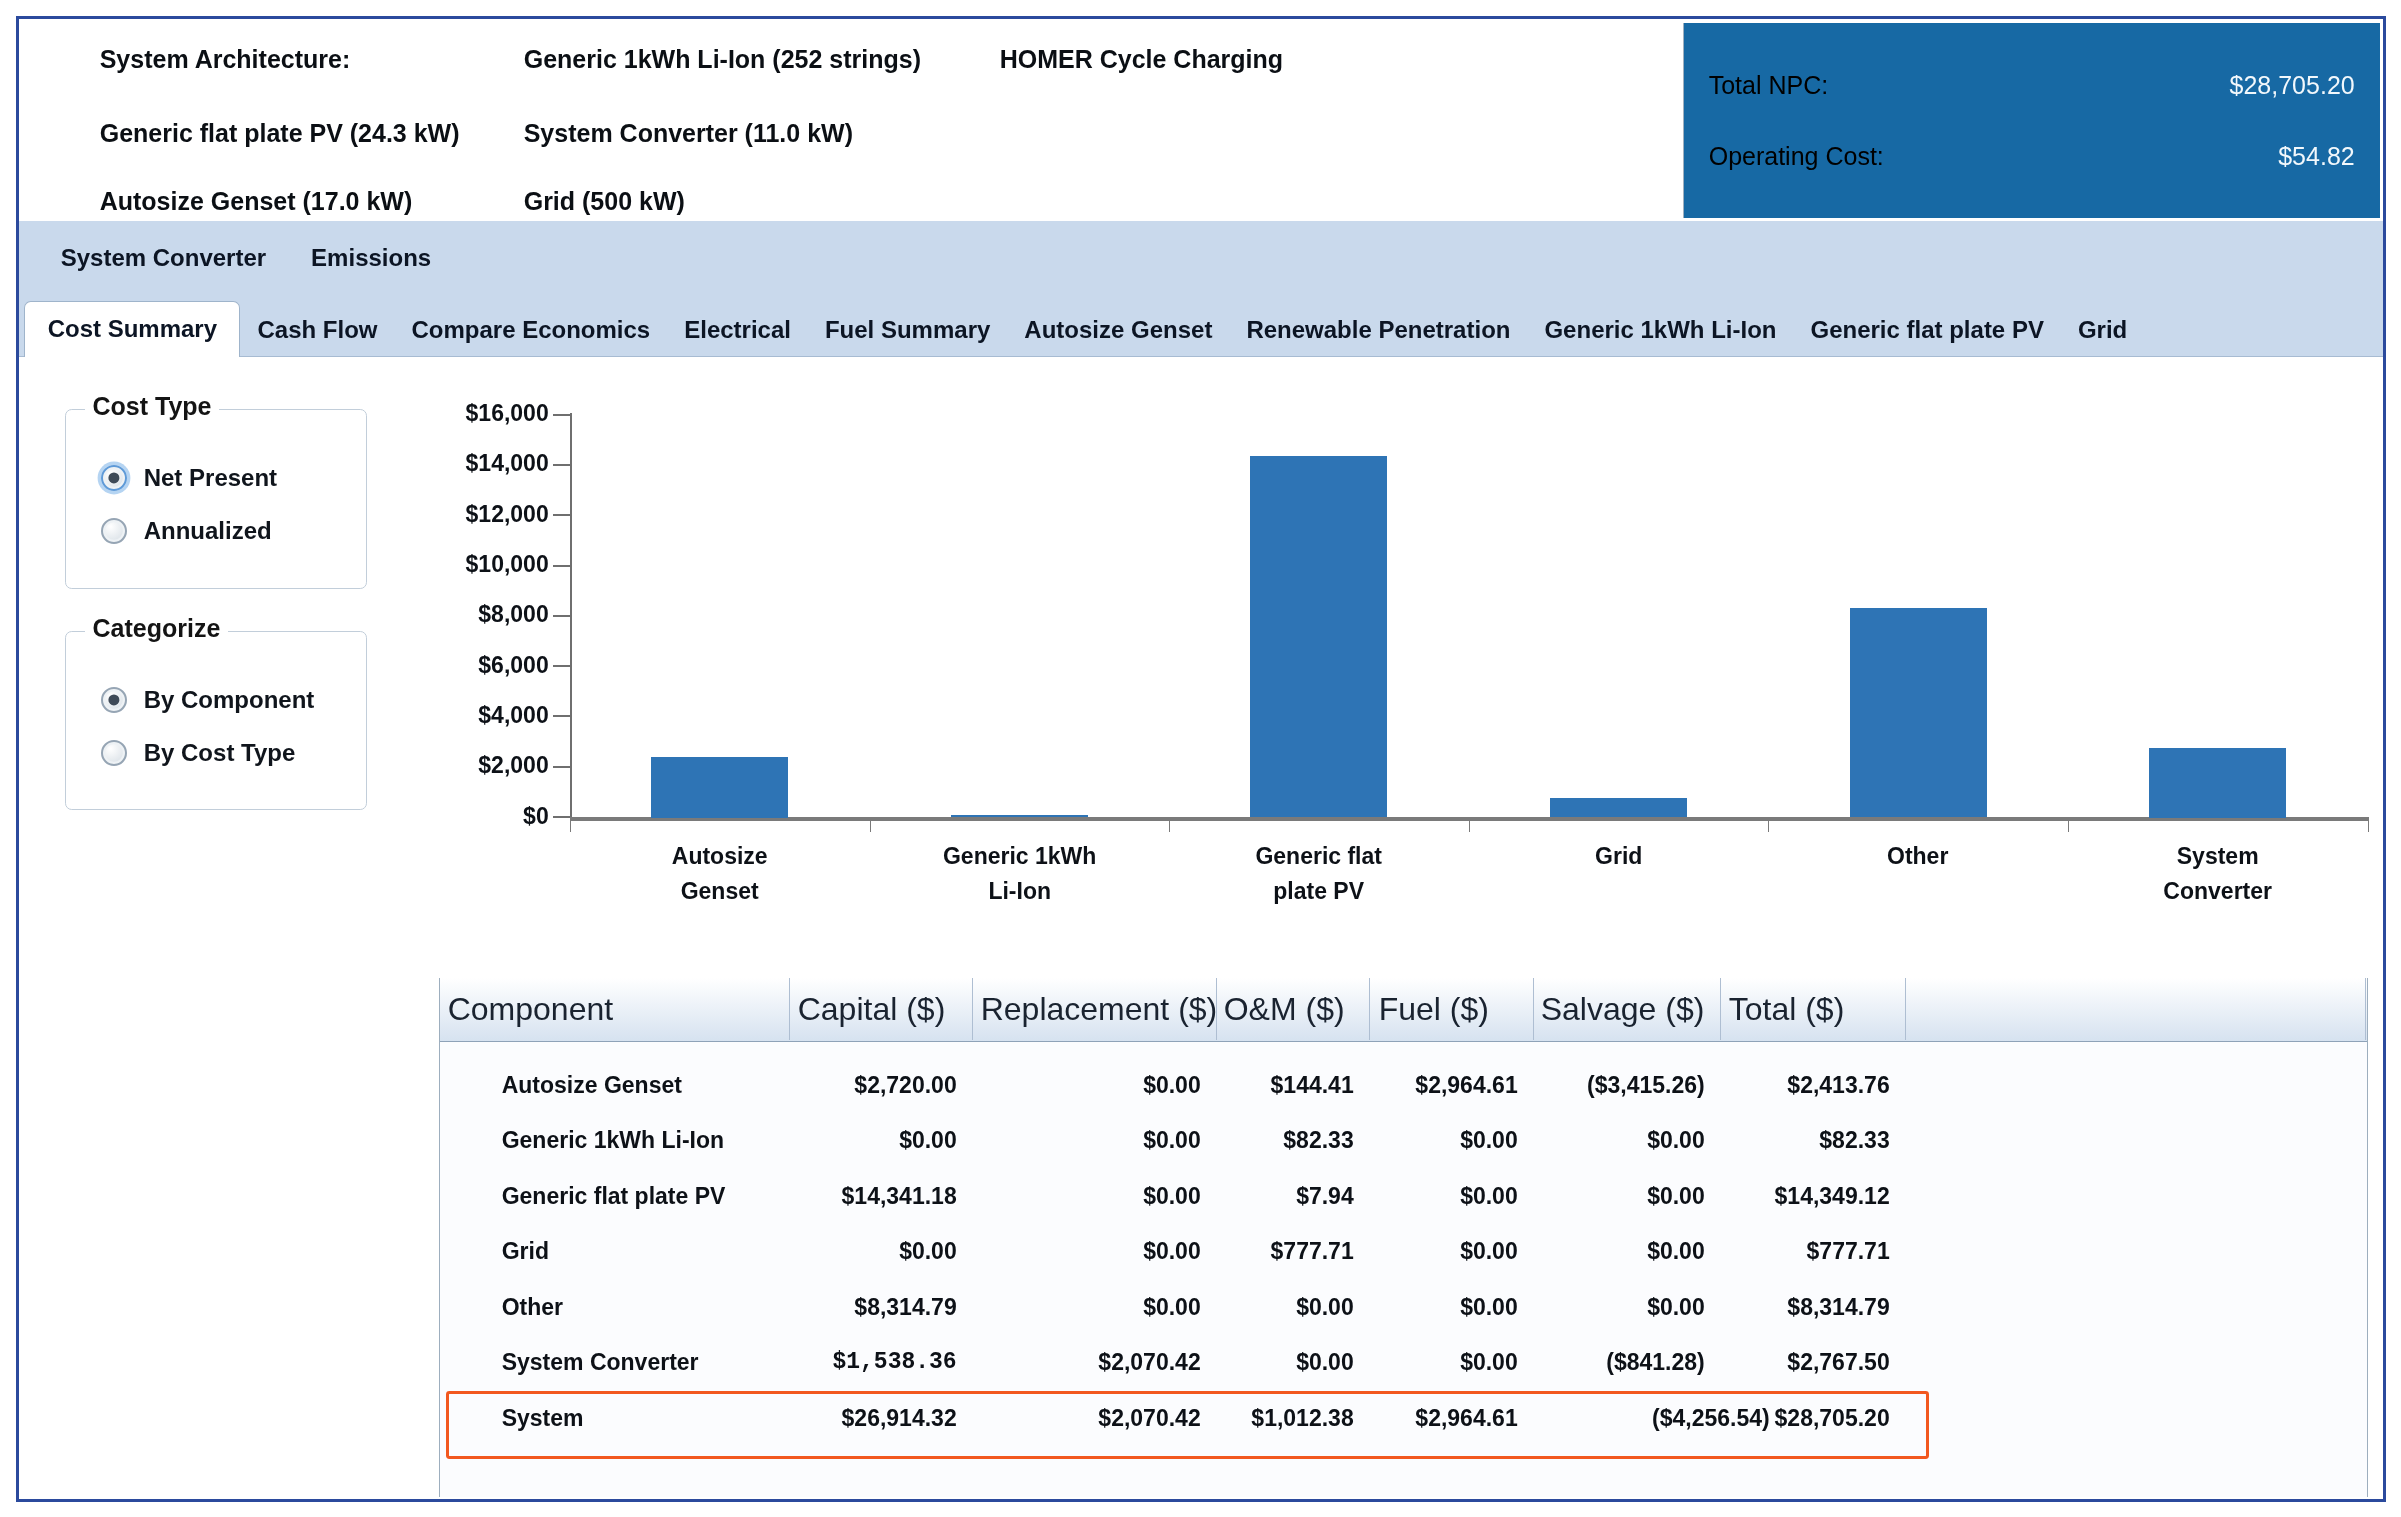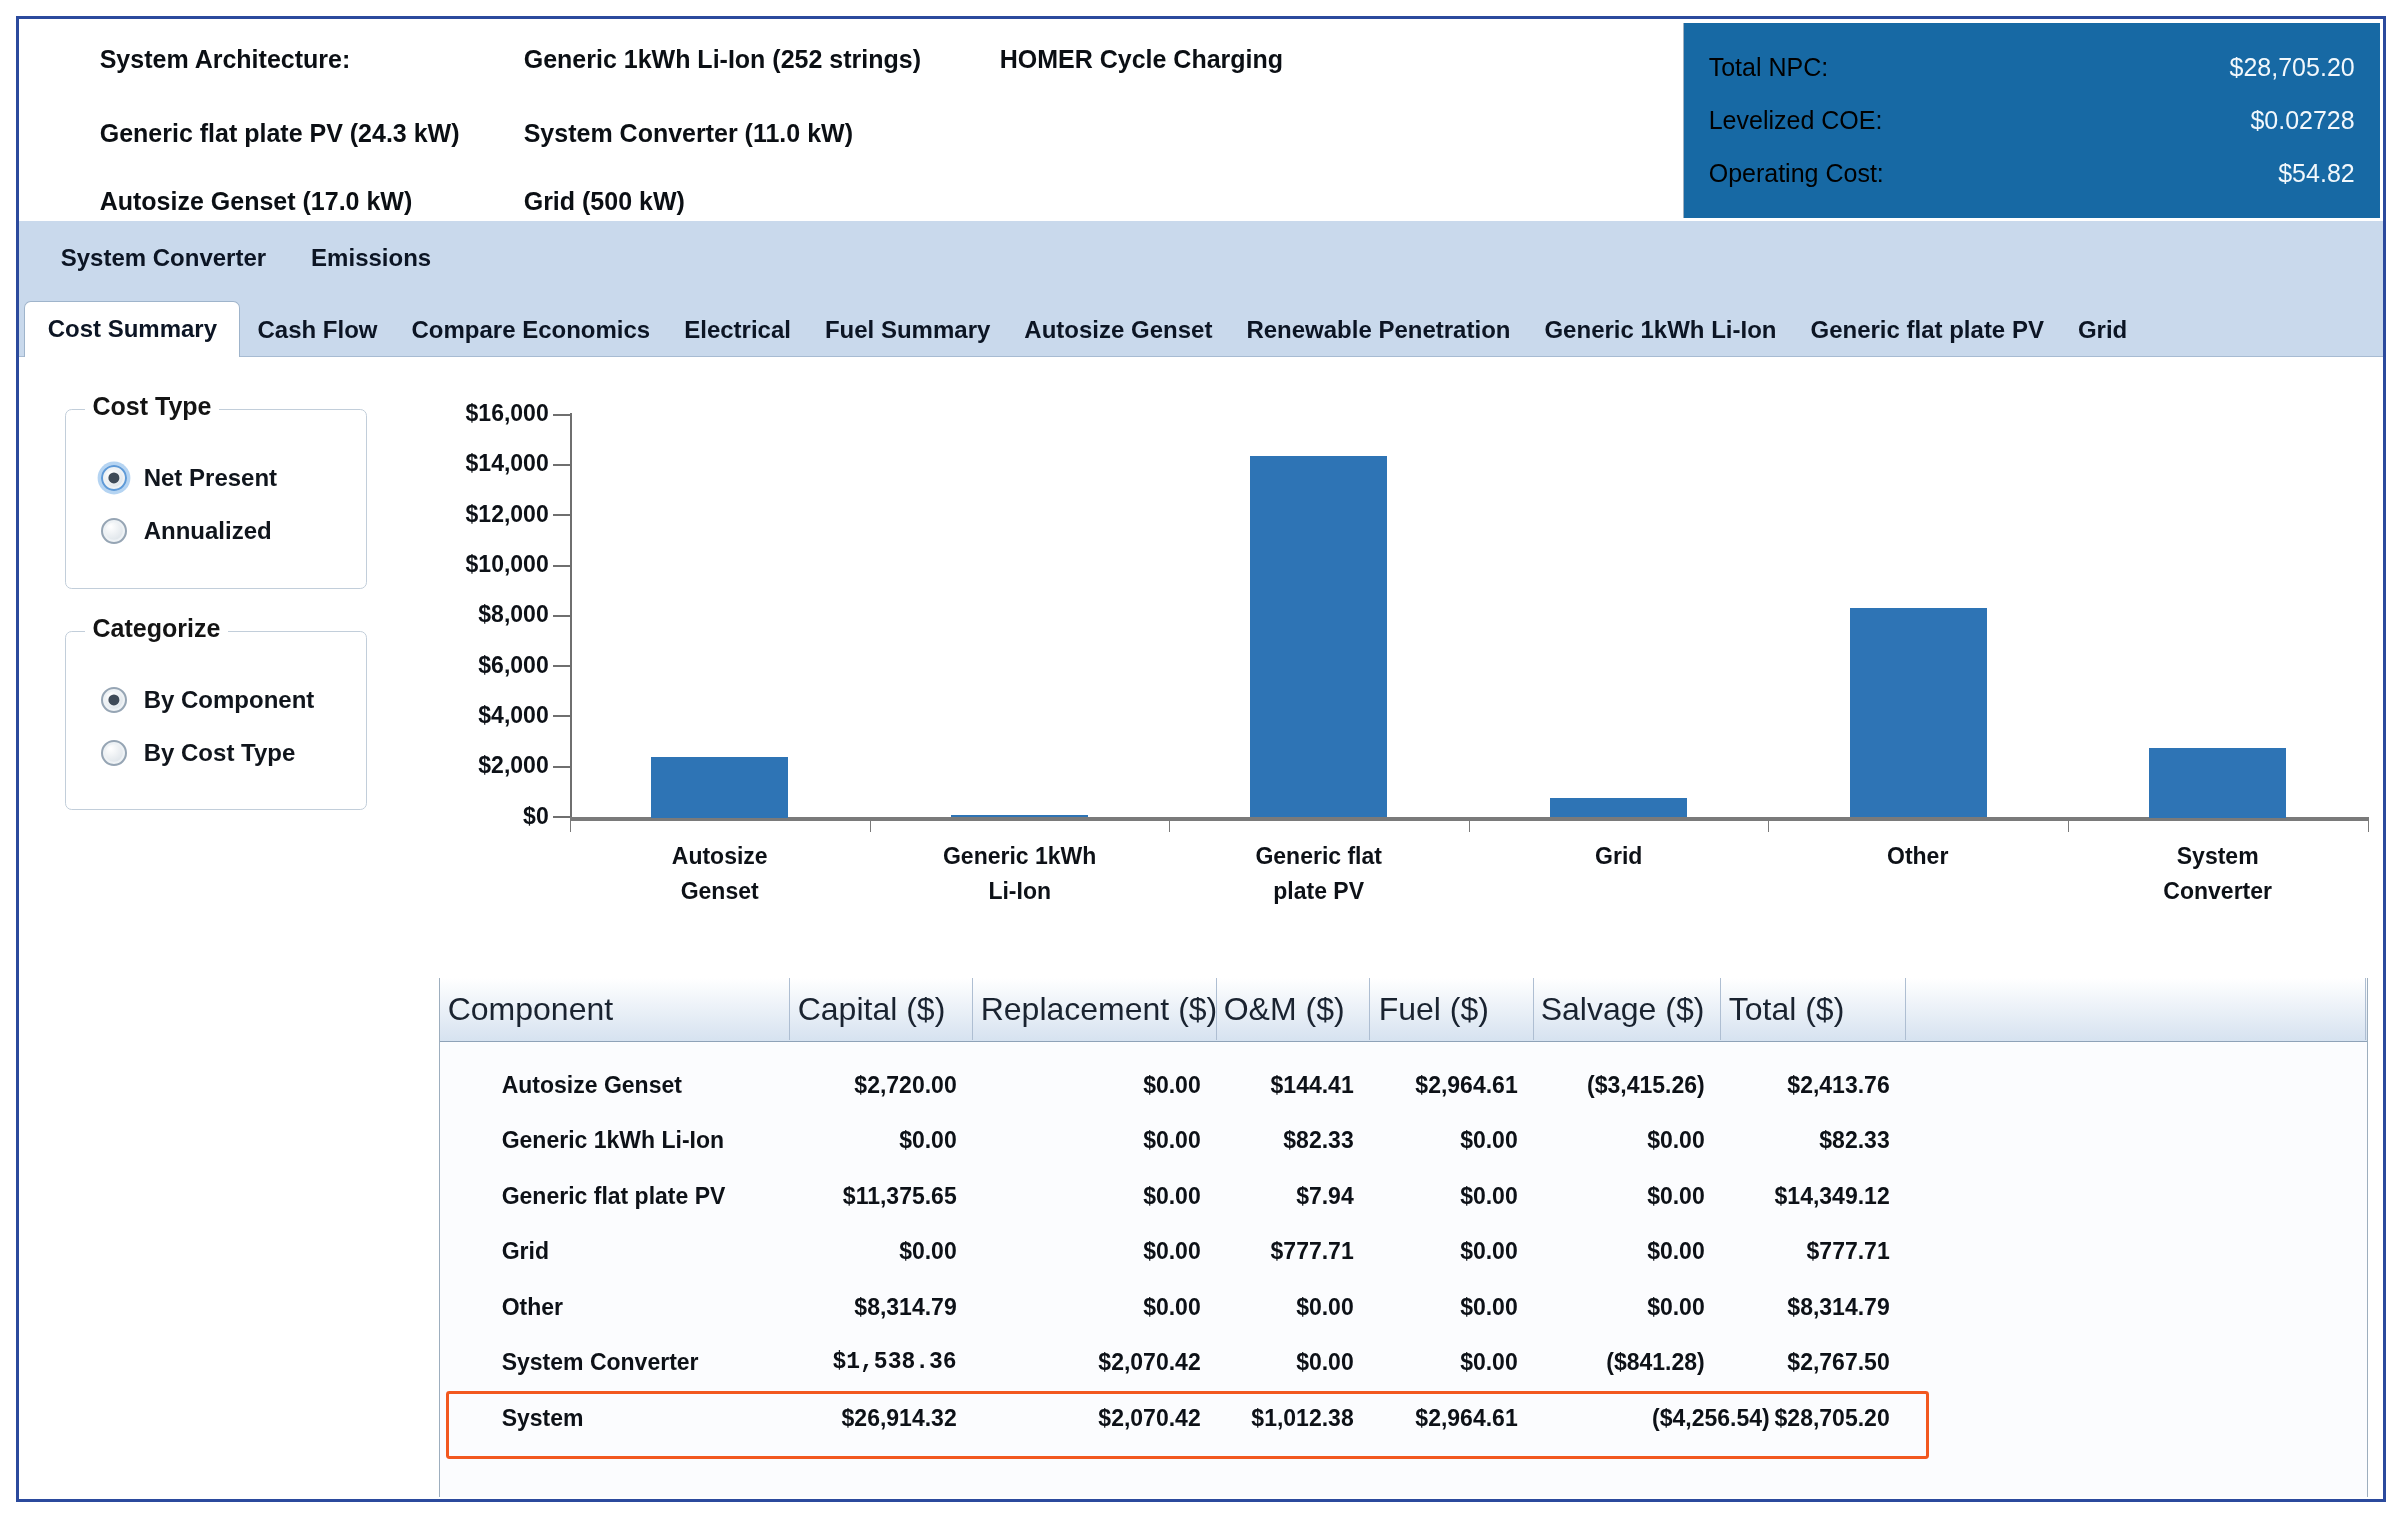--- a/index.html
+++ b/index.html
@@ -79,24 +79,20 @@
   <div class="hdr-cell" style="left:981px; top:26px;">HOMER Cycle Charging</div>
   <div class="hdr-cell" style="left:81px; top:100px;">Generic flat plate PV (24.3 kW)</div>
   <div class="hdr-cell" style="left:505px; top:100px;">System Converter (11.0 kW)</div>
   <div class="hdr-cell" style="left:81px; top:168px;">Autosize Genset (17.0 kW)</div>
   <div class="hdr-cell" style="left:505px; top:168px;">Grid (500 kW)</div>
 
   <div class="npc-panel">
     <div class="npc-row">
       <span class="npc-label">Total NPC:</span>
       <span class="npc-value">$28,705.20</span>
-    </div>
-    <div class="npc-row">
-      <span class="npc-label">Levelized COE:</span>
-      <span class="npc-value">$0.02728</span>
     </div>
     <div class="npc-row">
       <span class="npc-label">Operating Cost:</span>
       <span class="npc-value">$54.82</span>
     </div>
   </div>
 
   <div class="tabstrip">
     <div class="tabs-row1">
         <div class="tab">System Converter</div>
@@ -227,21 +223,21 @@
           <div class="td-name">Generic 1kWh Li-Ion</div>
           <div class="td-val" style="left: 350px; width: 167px;">$0.00</div>
           <div class="td-val" style="left: 533px; width: 228px;">$0.00</div>
           <div class="td-val" style="left: 776px; width: 138px;">$82.33</div>
           <div class="td-val" style="left: 931px; width: 147px;">$0.00</div>
           <div class="td-val" style="left: 1093px; width: 172px;">$0.00</div>
           <div class="td-val" style="left: 1281px; width: 169px;">$82.33</div>
         </div>
         <div class="tbl-row" style="top: 191px;">
           <div class="td-name">Generic flat plate PV</div>
-          <div class="td-val" style="left: 350px; width: 167px;">$11,375.65</div>
+          <div class="td-val" style="left: 350px; width: 167px;">$14,341.18</div>
           <div class="td-val" style="left: 533px; width: 228px;">$0.00</div>
           <div class="td-val" style="left: 776px; width: 138px;">$7.94</div>
           <div class="td-val" style="left: 931px; width: 147px;">$0.00</div>
           <div class="td-val" style="left: 1093px; width: 172px;">$0.00</div>
           <div class="td-val" style="left: 1281px; width: 169px;">$14,349.12</div>
         </div>
         <div class="tbl-row" style="top: 246px;">
           <div class="td-name">Grid</div>
           <div class="td-val" style="left: 350px; width: 167px;">$0.00</div>
           <div class="td-val" style="left: 533px; width: 228px;">$0.00</div>

